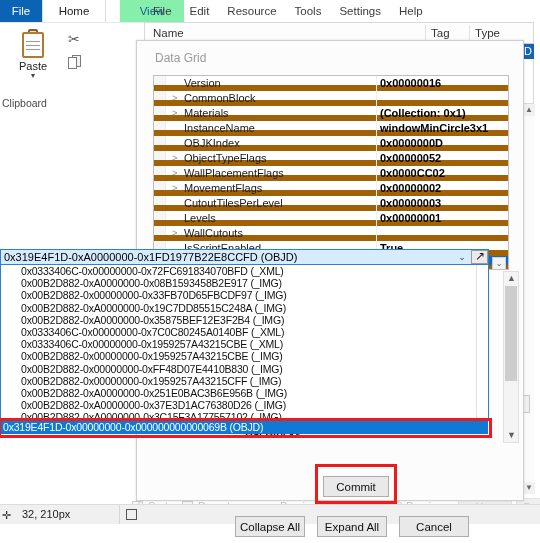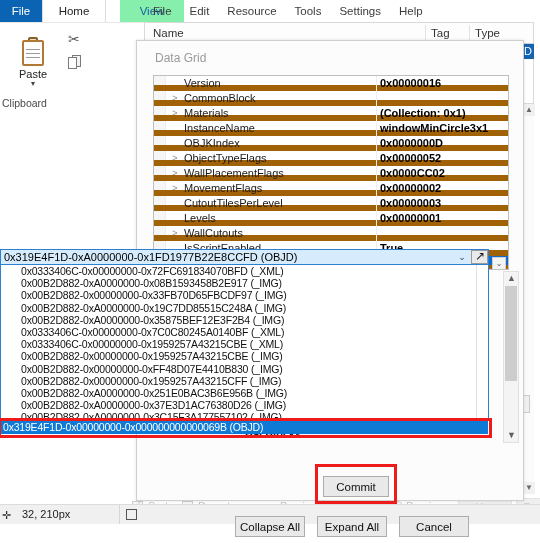--- a/index.html
+++ b/index.html
@@ -19,21 +19,21 @@
   .ribbon-tabs { position:absolute; left:0; top:0; width:404px; height:22px; background:#ffffff; }
   .tab { position:absolute; top:0; height:22px; line-height:22px; text-align:center;
          font-size:11.5px; color:#1b5a9e; }
   .tab.file { left:0; width:42px; background:#0b63b3; color:#ffffff; }
   .tab.home { left:42px; width:64px; background:#ffffff; color:#222; border-left:1px solid #dcdcdc; border-right:1px solid #dcdcdc;}
   .tab.view { left:120px; width:64px; background:#86efac; color:#1b5a9e;text-align:center; }
 
   .ribbon-body { position:absolute; left:0; top:22px; width:404px; height:68px; background:#ffffff; border-top:1px solid #e8e8e8;}
   .ribbon-sep { position:absolute; left:138px; top:24px; width:1px; height:52px; background:#e3e3e3; }
 
-  .paste-group { position:absolute; left:4px; top:12px; width:58px; text-align:center; }
+  .paste-group { position:absolute; left:4px; top:4px; width:58px; text-align:center; }
   .clipboard-icon { width:26px; height:30px; margin:2px auto 1px; position:relative; }
   .clipboard-icon .board { position:absolute; left:2px; top:3px; width:22px; height:26px;
       border:2px solid #b07a35; border-radius:2px; background:#fdfdfd; }
   .clipboard-icon .clip { position:absolute; left:8px; top:0px; width:10px; height:5px;
       border:2px solid #8a5f28; border-radius:2px 2px 0 0; background:#e9e2d4; }
   .clipboard-icon .ln { position:absolute; left:6px; width:14px; height:1px; background:#9a9a9a; }
   .paste-label { font-size:11px; color:#222; margin-top:1px; }
   .paste-caret { font-size:8px; color:#444; line-height:7px; }
 
   .cut-icon { position:absolute; left:68px; top:8px; width:16px; height:16px; color:#5a5a5a; font-size:14px; line-height:16px;}

